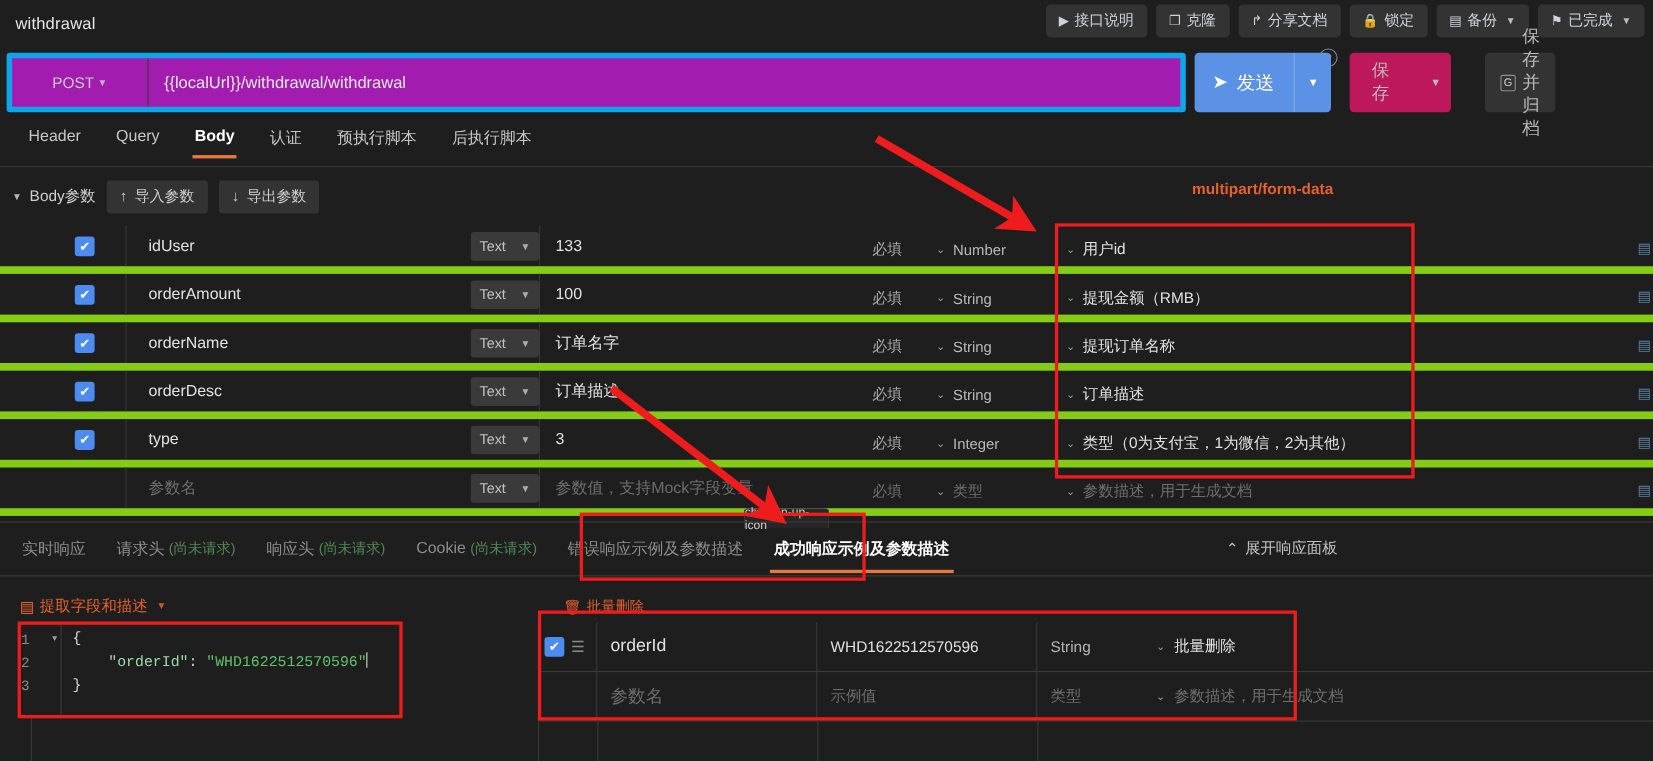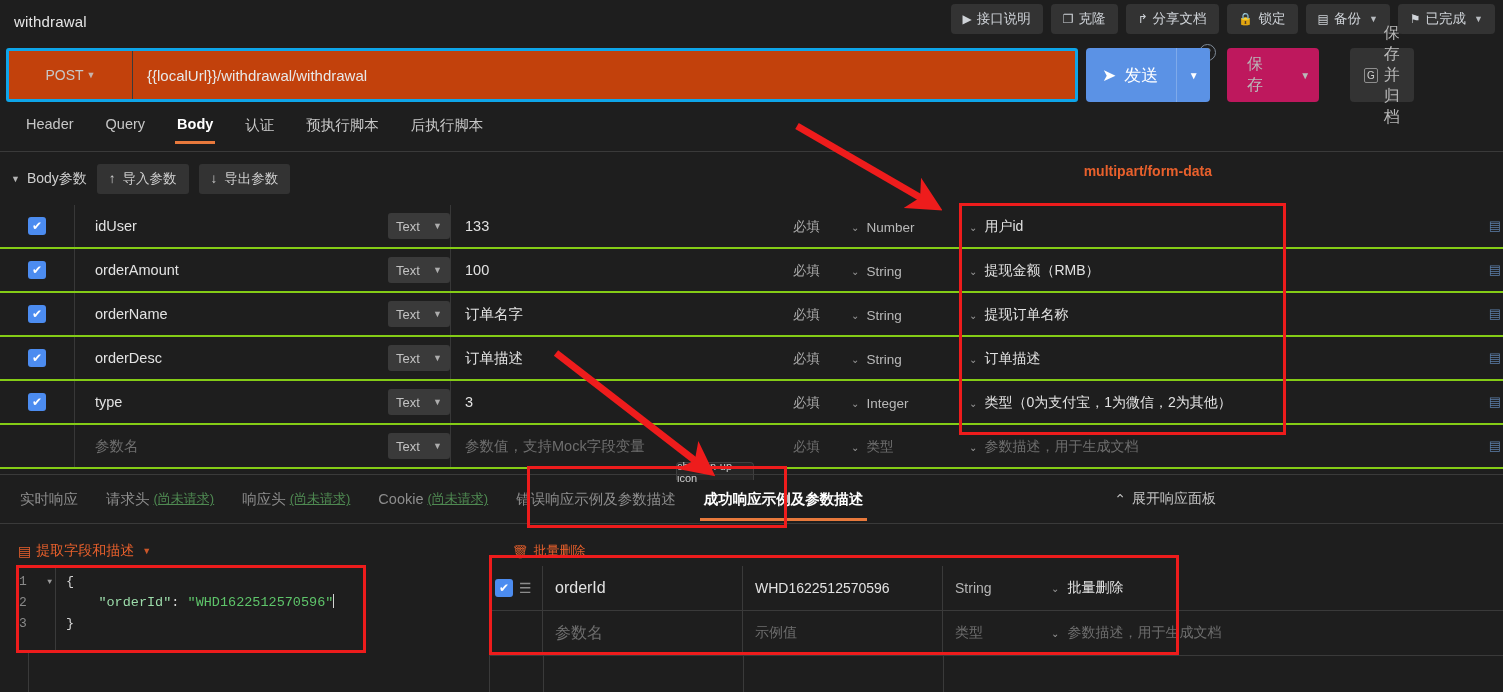--- a/index.html
+++ b/index.html
@@ -30,21 +30,21 @@
     background: #333333; color: #cfd3d8; font-size: 13.5px;
     display: flex; align-items: center; gap: 5px; cursor: pointer;
     border: none; white-space: nowrap;
   }
   .tbtn .ic { font-size: 12px; color: #cfd3d8; display:inline-flex; align-items:center; }
   .caret { font-size: 9px; opacity: .85; margin-left: 3px; }
 
   
   .urlbar {
     position: absolute; left: 6px; top: 48px; width: 1072px; height: 54px;
-    display: flex; background: #c2410c; border: 3px solid #0ea5e9; border-radius: 3px;
+    display: flex; background: #a21caf; border: 5px solid #0ea5e9; border-radius: 3px;
   }
   .method {
     width: 124px; display: flex; align-items: center; justify-content: center;
     font-size: 14px; color: #c8c8c8; border-right: 1px solid #3a3a3a; cursor: pointer;
   }
   .urlinput {
     flex: 1; display: flex; align-items: center; padding-left: 14px;
     font-size: 15px; color: #e8e8e8; background: transparent; border: none;
     font-family: "Liberation Sans", sans-serif; outline: none;
   }
@@ -107,21 +107,21 @@
     height: 30px; padding: 0 12px; background: #333333; border-radius: 3px;
     color: #cfcfcf; font-size: 13.5px; display: flex; align-items: center; gap: 7px; cursor: pointer;
   }
   .mimelabel {
     position: absolute; right: 6px; top: 163px; color: #e8602c;
     font-size: 14px; font-weight: bold;
   }
 
   
   .ptable { position: absolute; left: 0; top: 205px; width: 1503px; }
-  .prow { display: flex; height: 44px; border-bottom: 2px solid #84cc16; }
+  .prow { display: flex; height: 44px; border-bottom: 7px solid #84cc16; padding-left: 40px; }
   .prow .c-check { width: 75px; display: flex; align-items: center; justify-content: center; border-right: 1px solid #383838; }
   .prow .c-name { width: 295px; display: flex; align-items: center; padding-left: 20px; font-size: 14.5px; color: #e2e2e2; }
   .prow .c-type { width: 80px; display: flex; align-items: center; justify-content: flex-end; }
   .prow .c-val { flex: 1; display: flex; align-items: center; padding-left: 14px; border-left: 1px solid #383838; font-size: 14.5px; color: #e2e2e2; }
   .cb {
     width: 18px; height: 18px; border-radius: 3px; background: #4c8cf0;
     display: flex; align-items: center; justify-content: center; cursor: pointer;
   }
   .cb::after { content: "✔"; color: #fff; font-size: 12px; line-height: 12px; }
   .cb.empty { background: transparent; }
@@ -144,21 +144,21 @@
   
   .resp-tabs {
     position: absolute; left: 0; top: 474px; width: 1503px; height: 50px;
     border-top: 1px solid #3a3a3a; border-bottom: 1px solid #3a3a3a;
     display: flex; align-items: center; padding-left: 6px;
   }
   .rtab {
     padding: 0 14px; height: 48px; display: flex; align-items: center; gap: 4px;
     font-size: 14.5px; color: #8d8d8d; cursor: pointer; position: relative;
   }
-  .rtab .muted { color: #4f8a52; font-size: 13px; text-decoration: underline; }
+  .rtab .muted { color: #4f8a52; font-size: 13px; }
   .rtab.active { color: #ffffff; font-weight: bold; }
   .rtab.active::after {
     content: ""; position: absolute; left: 10px; right: 10px; bottom: 2px; height: 3px; background: #e8793c;
   }
   .expand-panel {
     position: absolute; right: 2px; top: 490px; font-size: 14px; color: #c3c3c3;
     display: flex; align-items: center; gap: 6px; cursor: pointer;
   }
   .collapse-btn {
     position: absolute; left: 676px; top: 462px; width: 78px; height: 18px;

